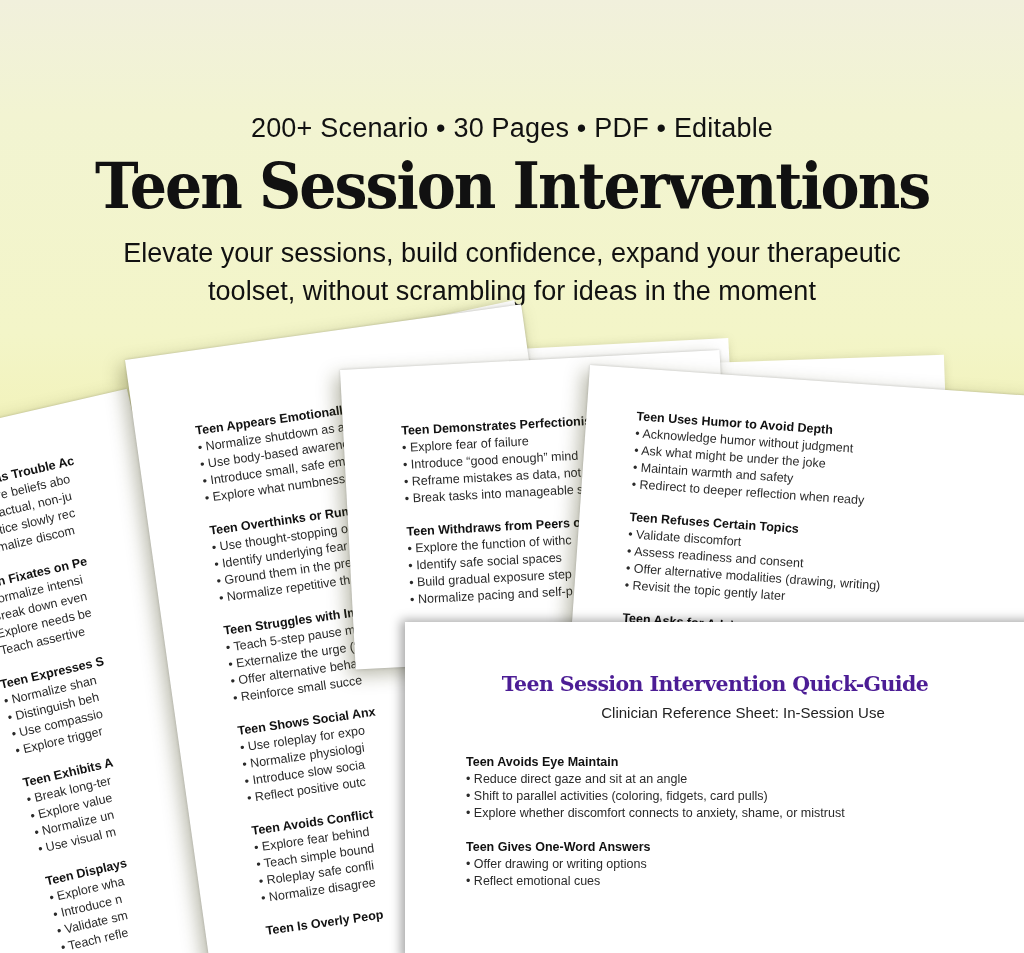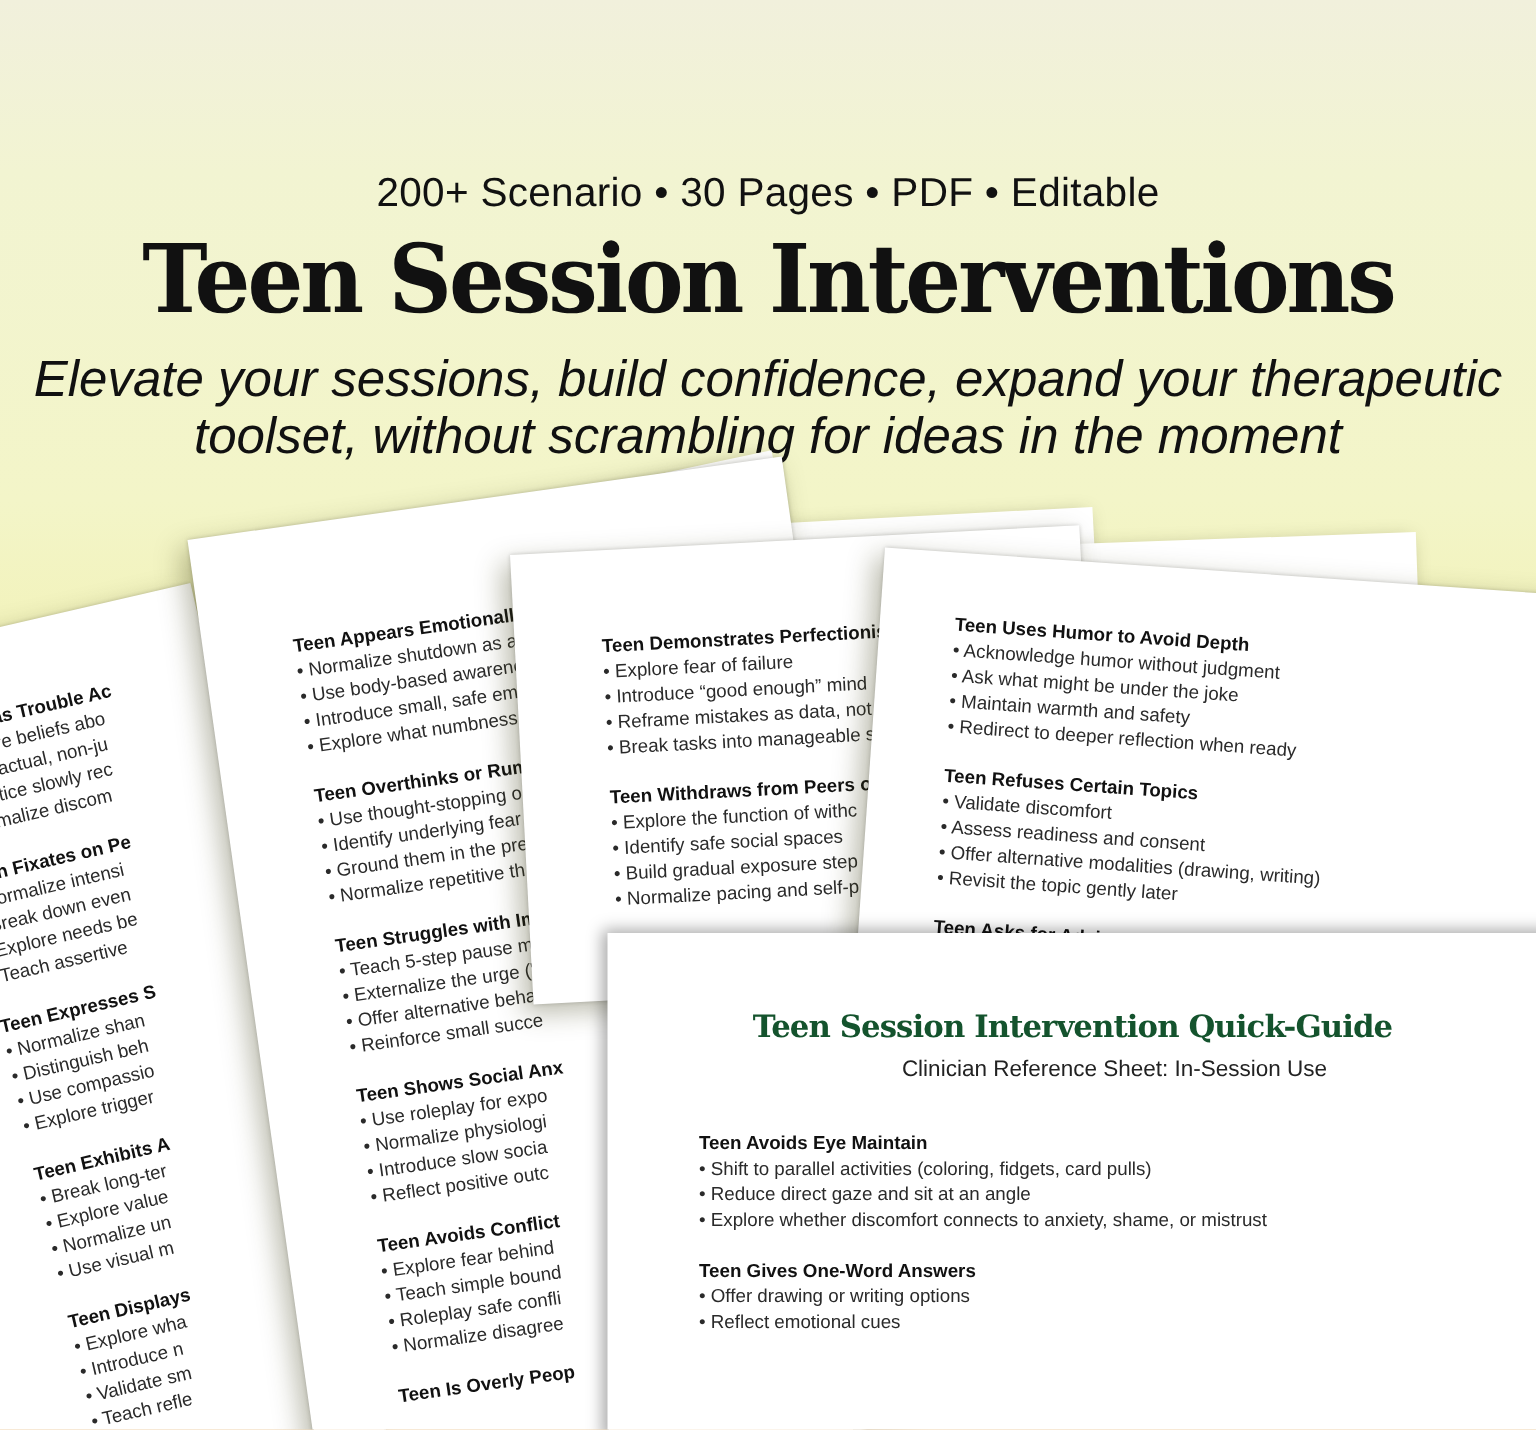--- a/index.html
+++ b/index.html
@@ -9,21 +9,21 @@
     background: linear-gradient(180deg, #f1f0dc 0%, #f2f4d2 12%, #f3f5c8 35%, #f1f0ad 55%, #eedb8c 75%, #e6b866 92%, #e0a85a 100%);
     font-family: "DejaVu Sans", sans-serif;
   }
   .header { position: absolute; left: 0; top: 108px; width: 1024px; text-align: center; color: #111; }
   .tagline { font-family: "Liberation Sans", sans-serif; font-size: 27px; letter-spacing: 0.2px; height: 40px; line-height: 40px; }
   .title {
     font-family: "DejaVu Serif", serif; font-weight: 900; font-size: 63px;
     letter-spacing: -2.2px; line-height: 72px; margin-top: 2px;
     transform: scaleX(0.93); transform-origin: center;
   }
-  .subtitle { font-family: "Liberation Sans", sans-serif; font-size: 34px; line-height: 38px; margin-top: 12px; font-style: italic; }
+  .subtitle { font-family: "Liberation Sans", sans-serif; font-size: 27px; line-height: 38px; margin-top: 12px; }
 
   .page {
     position: absolute; background: #fff;
     box-shadow: -6px 6px 18px rgba(60,60,20,0.35), 0 0 3px rgba(0,0,0,0.2);
     overflow: hidden;
   }
   .page .inner { position: absolute; font-family: "Liberation Sans", sans-serif; color: #222; }
   .sec { margin-bottom: 16px; }
   .sec-h { font-weight: bold; font-size: 12.5px; color: #111; line-height: 17px; white-space: nowrap; }
   .sec-i { font-size: 12.5px; line-height: 17px; white-space: nowrap; color: #2a2a2a; }
@@ -41,21 +41,21 @@
   
   #p4 { left: 590px; top: 365px; width: 470px; height: 270px; transform: rotate(4deg); transform-origin: top left; }
   #p4 .inner { left: 50px; top: 40px; }
   .blank-edge { position:absolute; background:#fff; box-shadow: -4px 4px 12px rgba(60,60,20,0.35); }
 
   
   #p5 { left: 405px; top: 622px; width: 640px; height: 340px; transform: none; box-shadow: -4px -2px 10px rgba(0,0,0,0.35); }
   #p5 .inner { left: 0; top: 0; width: 620px; }
   .qg-title {
     position: absolute; left: 0; width: 620px; top: 50px; text-align: center;
-    font-family: "DejaVu Serif", serif; font-weight: 900; font-size: 20.5px; letter-spacing: -0.6px; color: #14532d;
+    font-family: "DejaVu Serif", serif; font-weight: 900; font-size: 20.5px; letter-spacing: -0.6px; color: #4c1d95;
   }
   .qg-sub { position: absolute; left: 0; width: 676px; top: 82px; text-align: center; font-size: 15px; color: #222; }
   .qg-body { position: absolute; left: 61px; top: 132px; }
   .qg-body .sec { margin-bottom: 17px; }
   .qg-body .sec-h { font-size: 12.5px; line-height: 17px; }
   .qg-body .sec-i { font-size: 12.5px; line-height: 17px; }
 </style>
 </head>
 <body>
 
@@ -196,22 +196,22 @@
     </div>
 </div>
 
 <div class="page" id="p5">
   <div class="inner">
     <div class="qg-title">Teen Session Intervention Quick-Guide</div>
     <div class="qg-sub">Clinician Reference Sheet: In-Session Use</div>
     <div class="qg-body">
         <div class="sec">
           <div class="sec-h">Teen Avoids Eye Maintain</div>
+          <div class="sec-i">Reduce direct gaze and sit at an angle</div>
           <div class="sec-i">Shift to parallel activities (coloring, fidgets, card pulls)</div>
-          <div class="sec-i">Reduce direct gaze and sit at an angle</div>
           <div class="sec-i">Explore whether discomfort connects to anxiety, shame, or mistrust</div>
         </div>
         <div class="sec">
           <div class="sec-h">Teen Gives One-Word Answers</div>
           <div class="sec-i">Offer drawing or writing options</div>
           <div class="sec-i">Reflect emotional cues</div>
         </div>
       </div>
   </div>
 </div>

